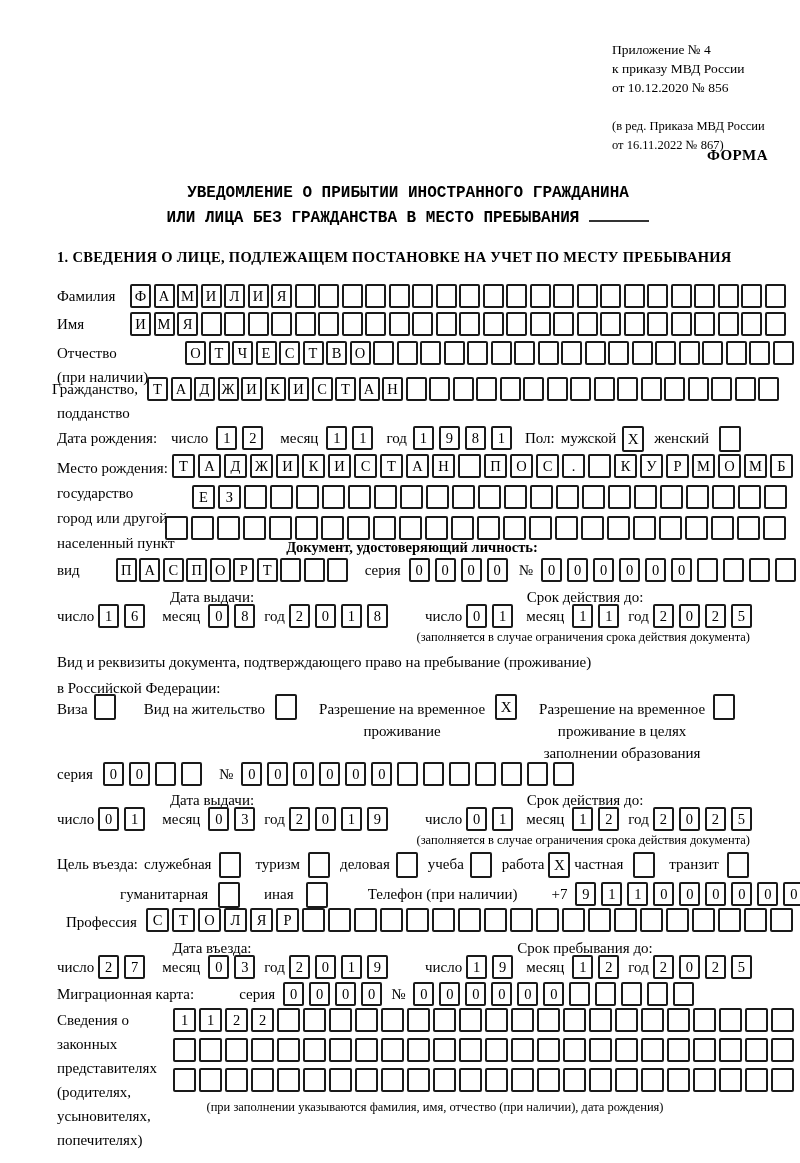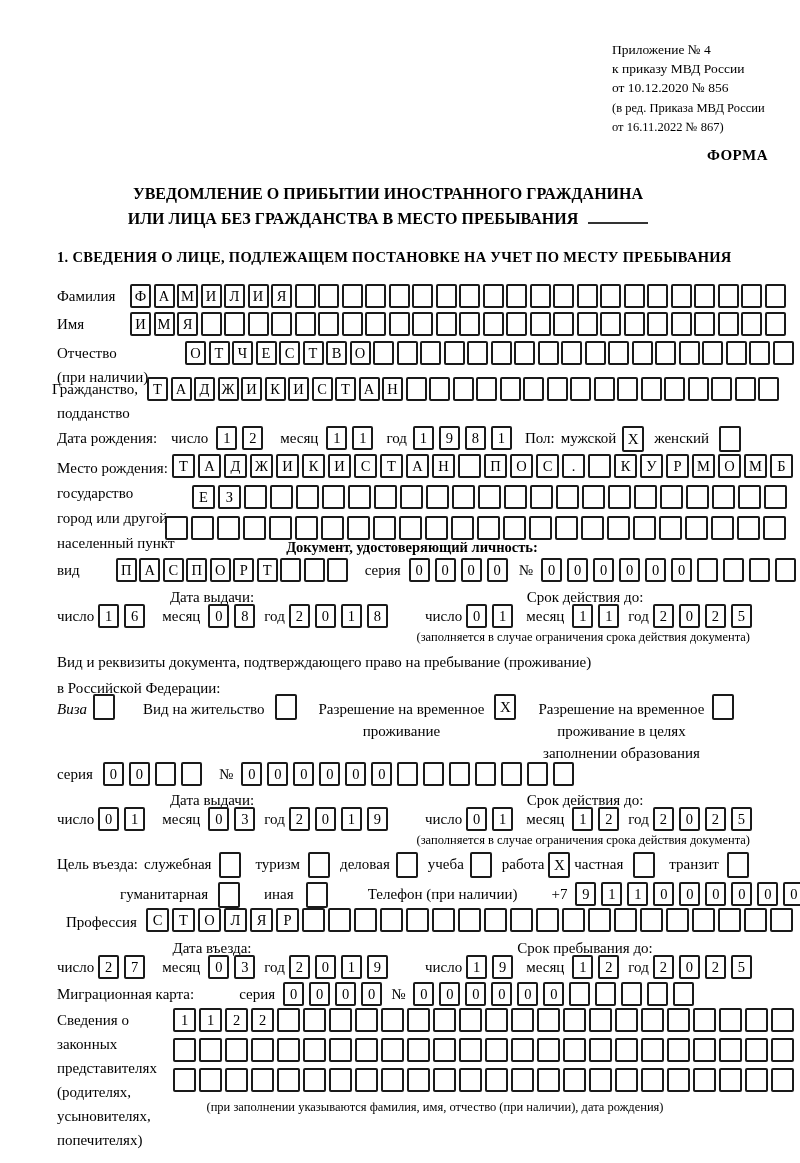--- a/index.html
+++ b/index.html
@@ -31,26 +31,26 @@
 </style>
 </head>
 <body>
 
 <div class="page">
 
   <div class="abs hdr" style="left:612px;top:40px;">
     <div>Приложение № 4</div>
     <div>к приказу МВД России</div>
     <div>от 10.12.2020 № 856</div>
-    <div class="small" style="margin-top:2px;">(в ред. Приказа МВД России</div>
+    <div class="small" style="margin-top:20px;">(в ред. Приказа МВД России</div>
     <div class="small">от 16.11.2022 № 867)</div>
   </div>
   <div class="abs b right" style="left:612px;top:147px;width:156px;font-size:15px;letter-spacing:0.5px;">ФОРМА</div>
 
-  <div class="abs center b" style="left:28px;top:181px;width:720px;font-size:16px;line-height:25px;">
+  <div class="abs center b" style="left:48px;top:181px;width:720px;font-size:16px;line-height:25px;font-family:Liberation Mono, monospace;">
     <div>УВЕДОМЛЕНИЕ О ПРИБЫТИИ ИНОСТРАННОГО ГРАЖДАНИНА</div>
     <div>
       <span>ИЛИ ЛИЦА БЕЗ ГРАЖДАНСТВА В МЕСТО ПРЕБЫВАНИЯ</span><span class="blank-line"></span>
     </div>
   </div>
 
   <div class="abs b" style="left:57px;top:249px;font-size:14.5px;letter-spacing:0.3px;white-space:nowrap;">1. СВЕДЕНИЯ О ЛИЦЕ, ПОДЛЕЖАЩЕМ ПОСТАНОВКЕ НА УЧЕТ ПО МЕСТУ ПРЕБЫВАНИЯ</div>
 
   <span class="abs lbl" style="left:57px;top:284px;">Фамилия</span>
   <div class="abs cells cells-s" style="left:130px;top:284px;">
@@ -366,21 +366,21 @@
         <span class="cell">2</span>
         <span class="cell">5</span>
       </span>
   </div>
   <div class="abs note right" style="left:300px;top:630px;width:450px;">(заполняется в случае ограничения срока действия документа)</div>
 
   <div class="abs lbl" style="left:57px;top:676px;">в Российской Федерации:</div>
   <div class="abs lbl" style="left:57px;top:650px;">Вид и реквизиты документа, подтверждающего право на пребывание (проживание)</div>
 
   <div class="abs row" style="left:57px;top:694px;">
-    <span class="opt mr6" style="padding-top:4px;font-style:italic;">Виза</span>
+    <span class="opt mr6" style="padding-top:4px;">Виза</span>
     <span class="cbox mr28"></span>
     <span class="opt mr10" style="padding-top:4px;">Вид на жительство</span>
     <span class="cbox mr22"></span>
     <span class="opt mr10" style="padding-top:4px;">
       <span>Разрешение на временное</span><br>
       <span>проживание</span>
     </span>
     <span class="cbox mr22">X</span>
     <span class="opt mr8" style="padding-top:4px;">
       <span>Разрешение на временное</span><br>

